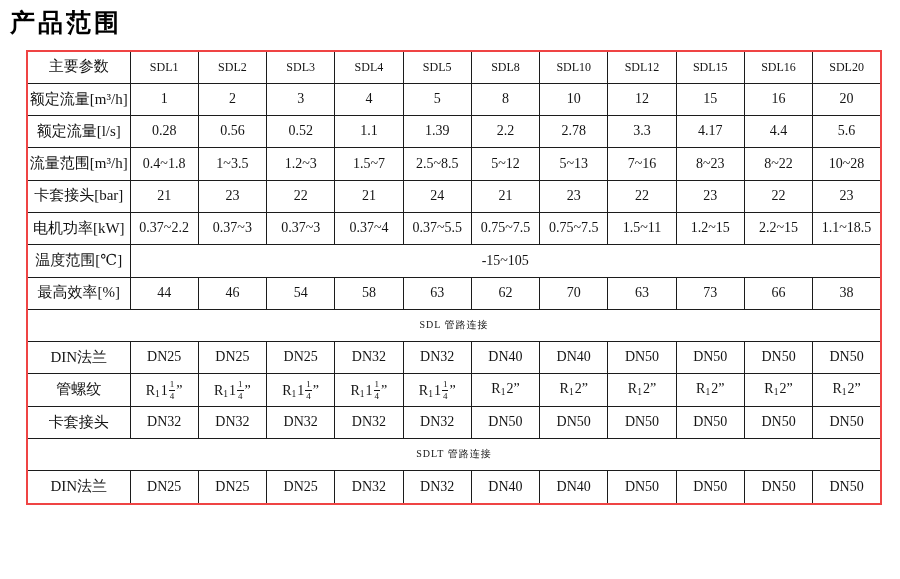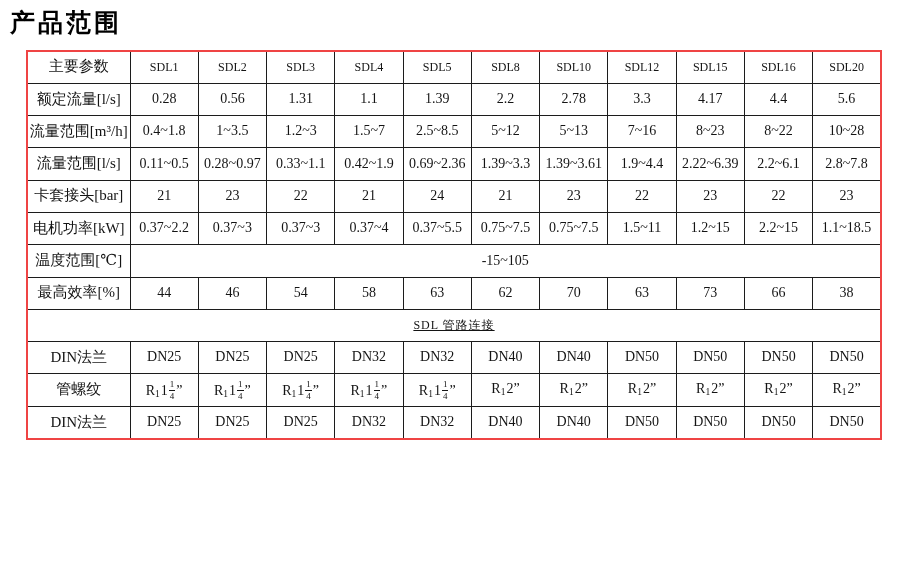--- a/index.html
+++ b/index.html
@@ -21,21 +21,21 @@
   .spec-table td{
     border:1.5px solid #1c1c1c;
     text-align:center;vertical-align:middle;
     height:31.3px;padding:0;overflow:hidden;
     font-size:15px;color:#141414;line-height:1.05;
     white-space:nowrap;
   }
   .spec-table td.row-label{font-size:15px;}
   .spec-table td.val{font-size:14px;}
   .spec-table td.model-head{font-size:12px;}
-  .spec-table td.section{font-size:12px;letter-spacing:1px;text-decoration:underline;}
+  .spec-table td.section{font-size:10px;letter-spacing:1px;}
   .frac{
     display:inline-block;vertical-align:-4px;line-height:1;
     font-size:9px;text-align:center;margin:0 1px;
   }
   .frac .num{display:block;border-bottom:1px solid #141414;padding:0 1px 1px;}
   .frac .den{display:block;padding-top:1px;}
   .spec-table sub{font-size:9.5px;vertical-align:-2px;margin-right:1px;}
 </style>
 </head>
 <body>
@@ -67,24 +67,38 @@
           <td class="model-head">SDL4</td>
           <td class="model-head">SDL5</td>
           <td class="model-head">SDL8</td>
           <td class="model-head">SDL10</td>
           <td class="model-head">SDL12</td>
           <td class="model-head">SDL15</td>
           <td class="model-head">SDL16</td>
           <td class="model-head">SDL20</td>
         </tr>
         <tr>
+          <td class="row-label">额定流量[m³/h]</td>
+          <td class="val">1</td>
+          <td class="val">2</td>
+          <td class="val">3</td>
+          <td class="val">4</td>
+          <td class="val">5</td>
+          <td class="val">8</td>
+          <td class="val">10</td>
+          <td class="val">12</td>
+          <td class="val">15</td>
+          <td class="val">16</td>
+          <td class="val">20</td>
+        </tr>
+        <tr>
           <td class="row-label">额定流量[l/s]</td>
           <td class="val">0.28</td>
           <td class="val">0.56</td>
-          <td class="val">1.31</td>
+          <td class="val">0.52</td>
           <td class="val">1.1</td>
           <td class="val">1.39</td>
           <td class="val">2.2</td>
           <td class="val">2.78</td>
           <td class="val">3.3</td>
           <td class="val">4.17</td>
           <td class="val">4.4</td>
           <td class="val">5.6</td>
         </tr>
         <tr>
@@ -95,34 +109,20 @@
           <td class="val">1.5~7</td>
           <td class="val">2.5~8.5</td>
           <td class="val">5~12</td>
           <td class="val">5~13</td>
           <td class="val">7~16</td>
           <td class="val">8~23</td>
           <td class="val">8~22</td>
           <td class="val">10~28</td>
         </tr>
         <tr>
-          <td class="row-label">流量范围[l/s]</td>
-          <td class="val">0.11~0.5</td>
-          <td class="val">0.28~0.97</td>
-          <td class="val">0.33~1.1</td>
-          <td class="val">0.42~1.9</td>
-          <td class="val">0.69~2.36</td>
-          <td class="val">1.39~3.3</td>
-          <td class="val">1.39~3.61</td>
-          <td class="val">1.9~4.4</td>
-          <td class="val">2.22~6.39</td>
-          <td class="val">2.2~6.1</td>
-          <td class="val">2.8~7.8</td>
-        </tr>
-        <tr>
           <td class="row-label">卡套接头[bar]</td>
           <td class="val">21</td>
           <td class="val">23</td>
           <td class="val">22</td>
           <td class="val">21</td>
           <td class="val">24</td>
           <td class="val">21</td>
           <td class="val">23</td>
           <td class="val">22</td>
           <td class="val">23</td>
@@ -186,20 +186,37 @@
           <td class="val">R<sub>1</sub>1<span class="frac"><span class="num">1</span><span class="den">4</span></span>”</td>
           <td class="val">R<sub>1</sub>1<span class="frac"><span class="num">1</span><span class="den">4</span></span>”</td>
           <td class="val">R<sub>1</sub>2”</td>
           <td class="val">R<sub>1</sub>2”</td>
           <td class="val">R<sub>1</sub>2”</td>
           <td class="val">R<sub>1</sub>2”</td>
           <td class="val">R<sub>1</sub>2”</td>
           <td class="val">R<sub>1</sub>2”</td>
         </tr>
         <tr>
+          <td class="row-label">卡套接头</td>
+          <td class="val">DN32</td>
+          <td class="val">DN32</td>
+          <td class="val">DN32</td>
+          <td class="val">DN32</td>
+          <td class="val">DN32</td>
+          <td class="val">DN50</td>
+          <td class="val">DN50</td>
+          <td class="val">DN50</td>
+          <td class="val">DN50</td>
+          <td class="val">DN50</td>
+          <td class="val">DN50</td>
+        </tr>
+        <tr>
+          <td class="section" colspan="12">SDLT 管路连接</td>
+        </tr>
+        <tr>
           <td class="row-label">DIN法兰</td>
           <td class="val">DN25</td>
           <td class="val">DN25</td>
           <td class="val">DN25</td>
           <td class="val">DN32</td>
           <td class="val">DN32</td>
           <td class="val">DN40</td>
           <td class="val">DN40</td>
           <td class="val">DN50</td>
           <td class="val">DN50</td>

